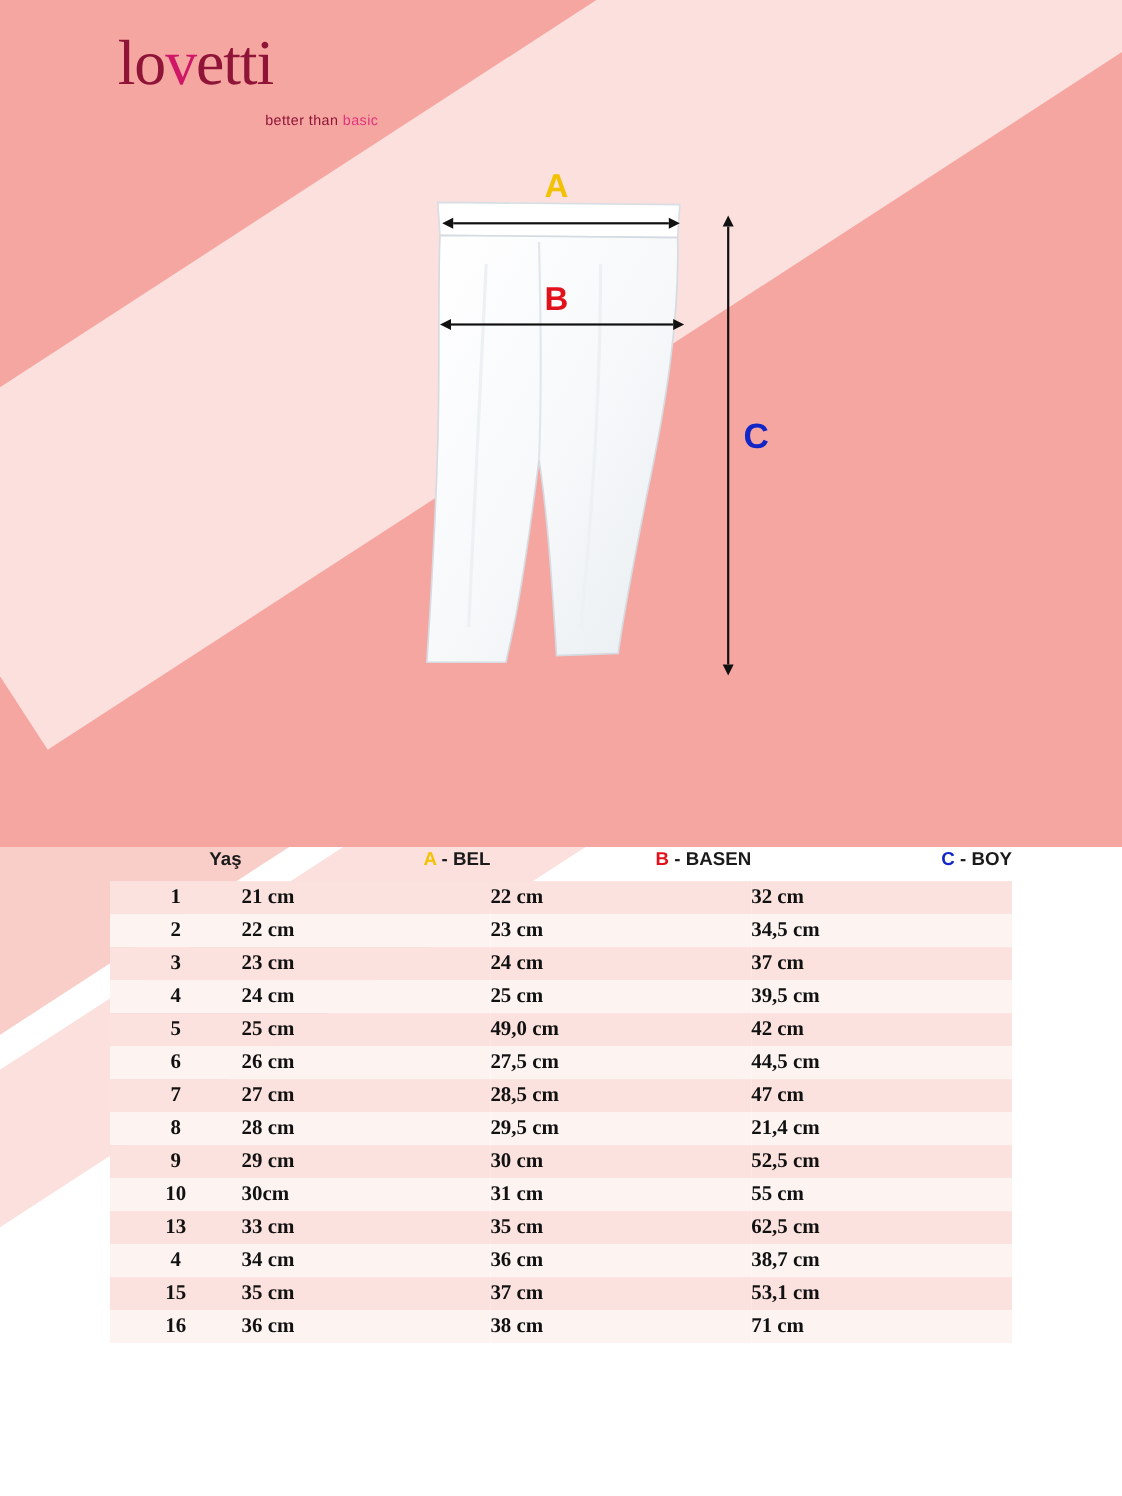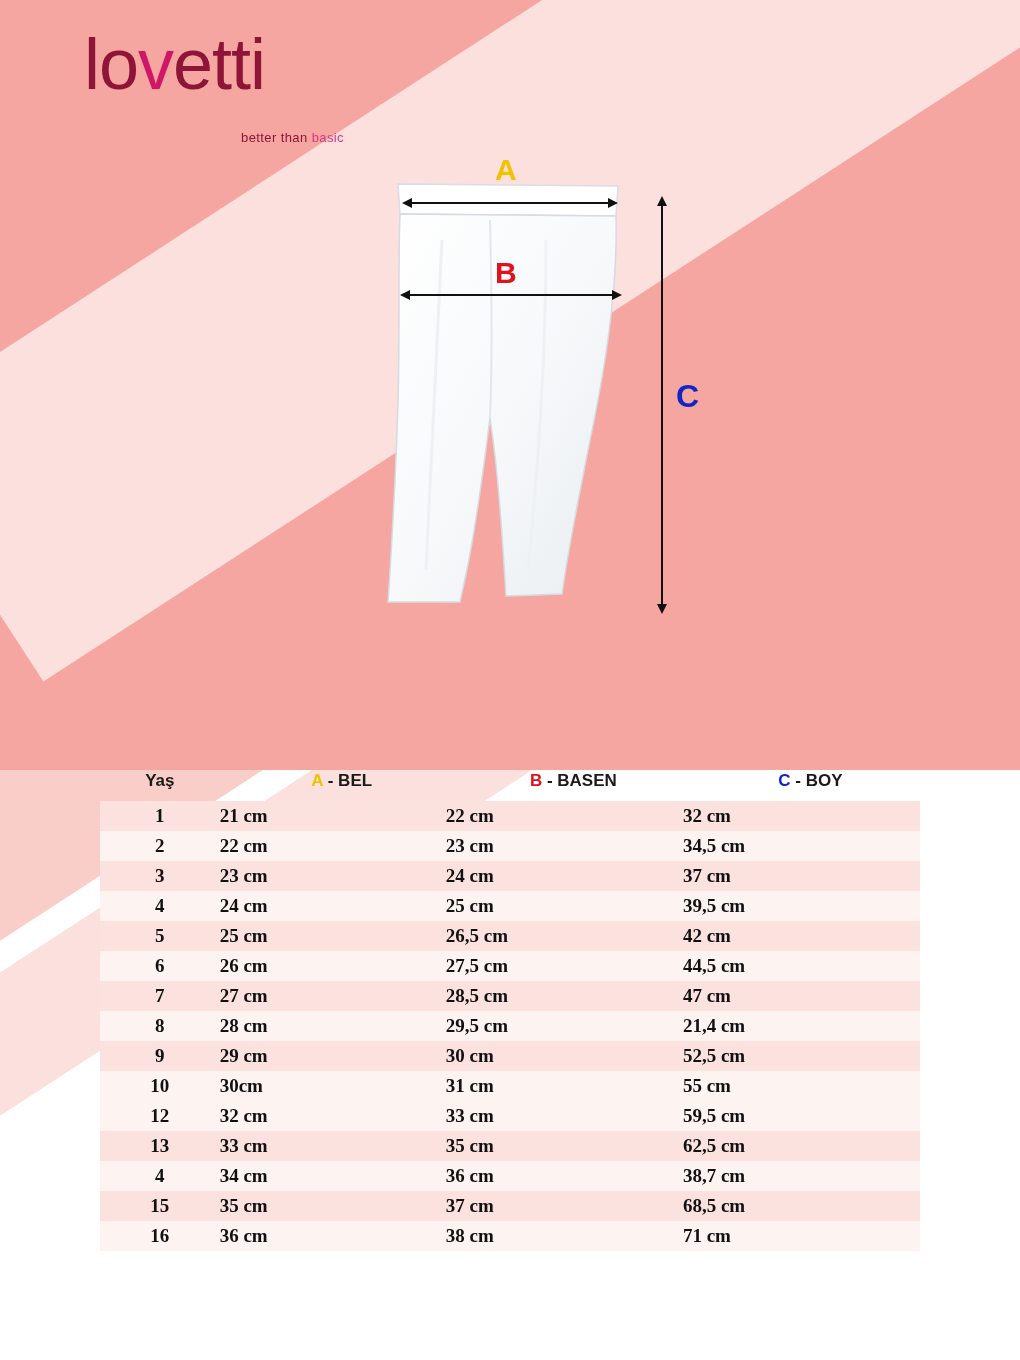--- a/index.html
+++ b/index.html
@@ -75,37 +75,37 @@
 
   
   .logo {
     position: absolute;
     left: 84px;
     top: 28px;
     width: 260px;
     height: 100px;
   }
   .logo-word {
-    font-family: Liberation Sans, sans-serif;
-    font-size: 72px;
+    font-family: Liberation Serif, serif;
+    font-size: 58px;
     letter-spacing: -1px;
     color: #8e1438;
     line-height: 1;
     font-weight: 400;
+    margin-left: 23px;
   }
   .logo-word .v-accent { color: #cf1667; }
   .logo-tag {
     position: absolute;
     right: 0;
     top: 74px;
     font-family: "Liberation Sans", sans-serif;
     font-size: 13px;
     letter-spacing: .4px;
     color: #8e1438;
-    margin-top: 28px;
   }
   .logo-tag .pink { color: #e0337e; }
 
   
   .garment-wrap {
     position: absolute;
     left: 350px;
     top: 150px;
     width: 360px;
     height: 480px;
@@ -163,21 +163,21 @@
   }
   table.size-table {
     border-collapse: collapse;
     width: 820px;
     font-family: "Liberation Serif", serif;
   }
   table.size-table th {
     font-family: "Liberation Sans", sans-serif;
     font-size: 17px;
     font-weight: bold;
-    text-align: center;
+    text-align: right;
     padding: 6px 0 10px 0;
     color: #1a1a1a;
     background: transparent;
   }
   table.size-table th.col-age { width: 110px; }
   table.size-table th.col-a { width: 190px; padding-left: 18px; }
   table.size-table th.col-b { width: 200px; padding-left: 18px; }
   table.size-table th.col-c { width: 200px; padding-left: 18px; }
   .hl-a { color: #f2c200; font-weight: bold; }
   .hl-b { color: #e1121c; font-weight: bold; }
@@ -296,21 +296,21 @@
           </tr>
           <tr class="row-even">
             <td class="age">4</td>
             <td class="val-a">24 cm</td>
             <td class="val-b">25 cm</td>
             <td class="val-c">39,5 cm</td>
           </tr>
           <tr class="row-odd">
             <td class="age">5</td>
             <td class="val-a">25 cm</td>
-            <td class="val-b">26,5 cm</td>
+            <td class="val-b">49,0 cm</td>
             <td class="val-c">42 cm</td>
           </tr>
           <tr class="row-even">
             <td class="age">6</td>
             <td class="val-a">26 cm</td>
             <td class="val-b">27,5 cm</td>
             <td class="val-c">44,5 cm</td>
           </tr>
           <tr class="row-odd">
             <td class="age">7</td>
@@ -329,43 +329,37 @@
             <td class="val-a">29 cm</td>
             <td class="val-b">30 cm</td>
             <td class="val-c">52,5 cm</td>
           </tr>
           <tr class="row-even">
             <td class="age">10</td>
             <td class="val-a">30cm</td>
             <td class="val-b">31 cm</td>
             <td class="val-c">55 cm</td>
           </tr>
-          <tr class="row-even">
-            <td class="age">12</td>
-            <td class="val-a">32 cm</td>
-            <td class="val-b">33 cm</td>
-            <td class="val-c">59,5 cm</td>
-          </tr>
           <tr class="row-odd">
             <td class="age">13</td>
             <td class="val-a">33 cm</td>
             <td class="val-b">35 cm</td>
             <td class="val-c">62,5 cm</td>
           </tr>
           <tr class="row-even">
             <td class="age">4</td>
             <td class="val-a">34 cm</td>
             <td class="val-b">36 cm</td>
             <td class="val-c">38,7 cm</td>
           </tr>
           <tr class="row-odd">
             <td class="age">15</td>
             <td class="val-a">35 cm</td>
             <td class="val-b">37 cm</td>
-            <td class="val-c">68,5 cm</td>
+            <td class="val-c">53,1 cm</td>
           </tr>
           <tr class="row-even">
             <td class="age">16</td>
             <td class="val-a">36 cm</td>
             <td class="val-b">38 cm</td>
             <td class="val-c">71 cm</td>
           </tr>
         </tbody>
     </table>
   </div>

